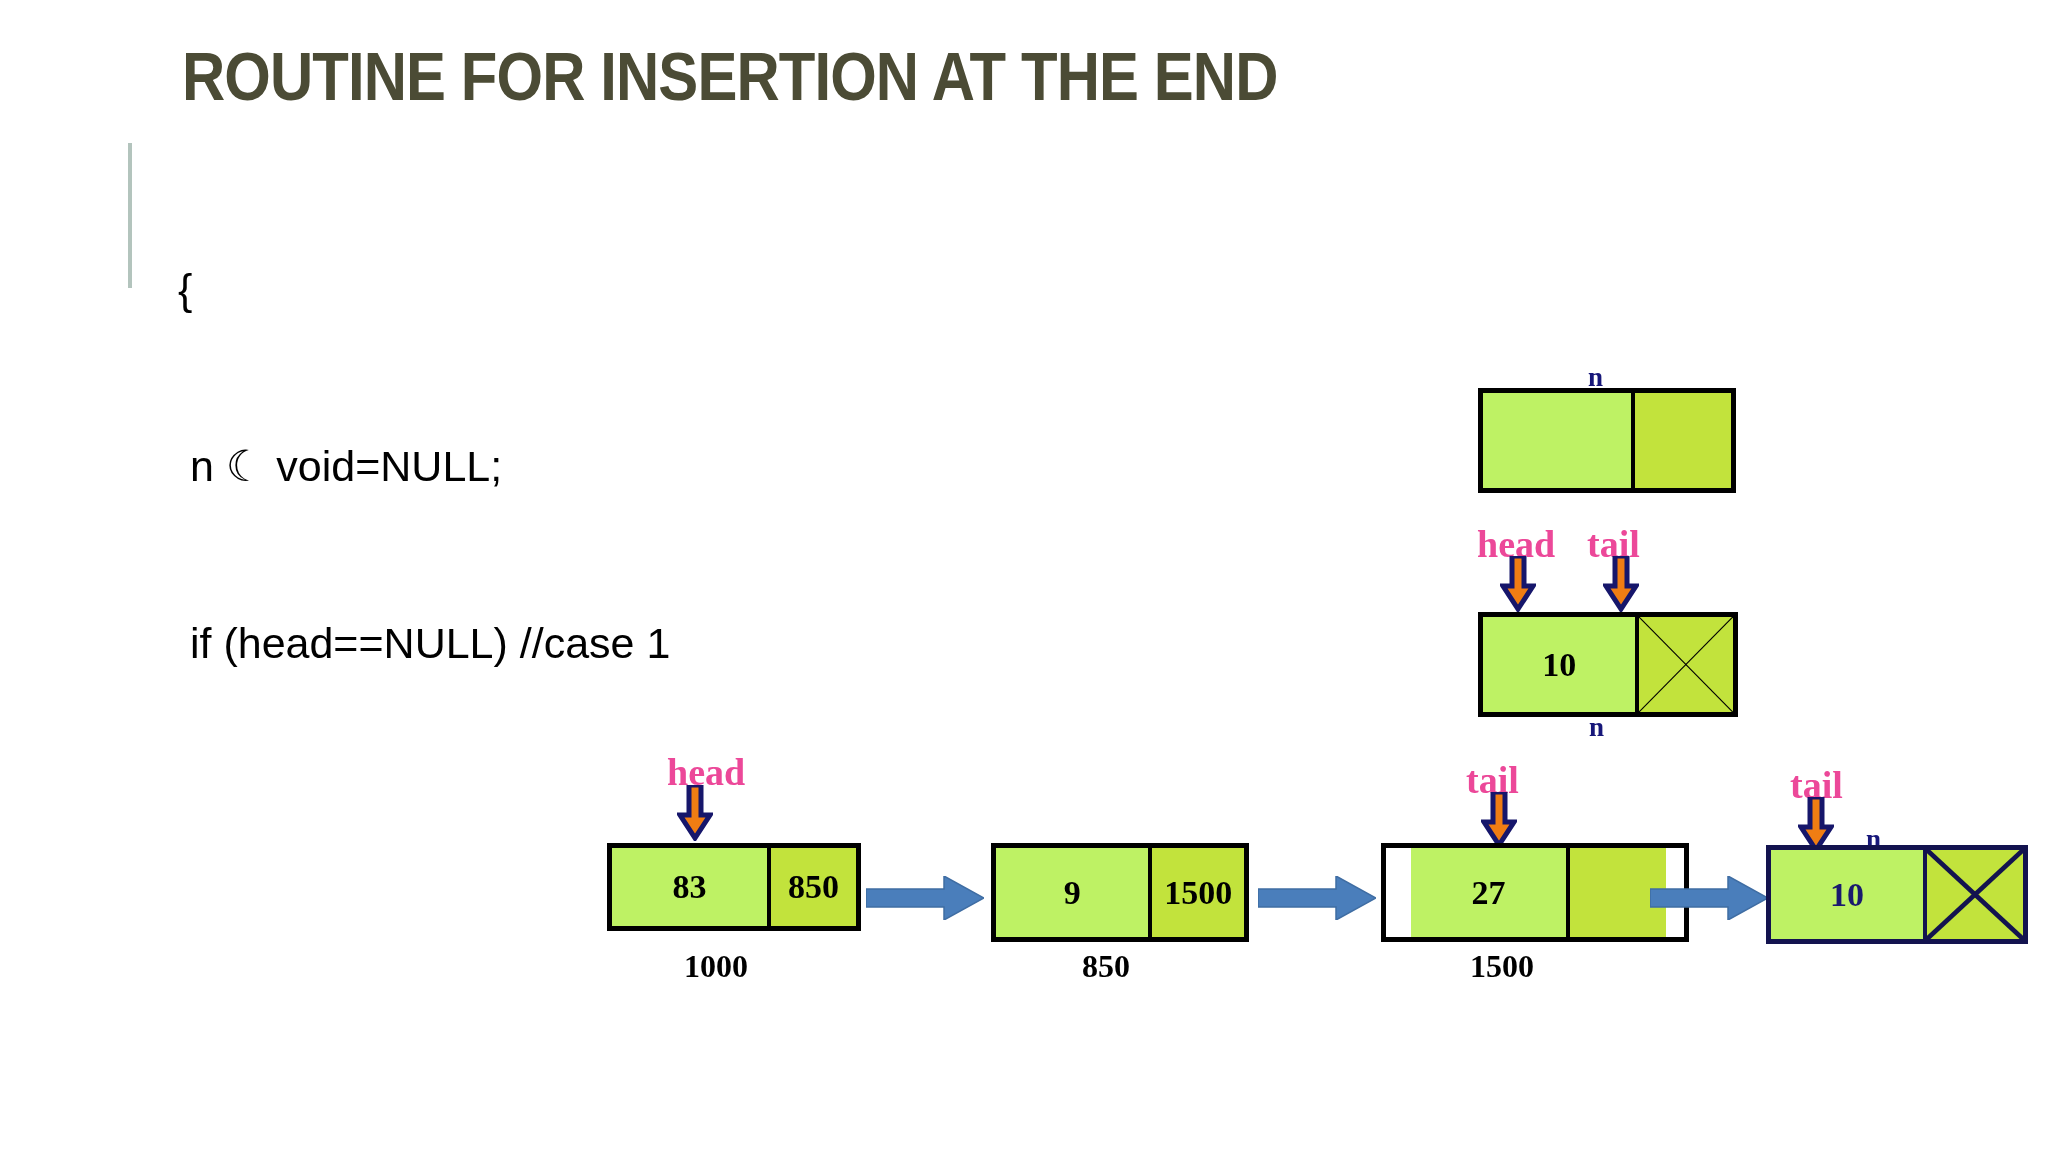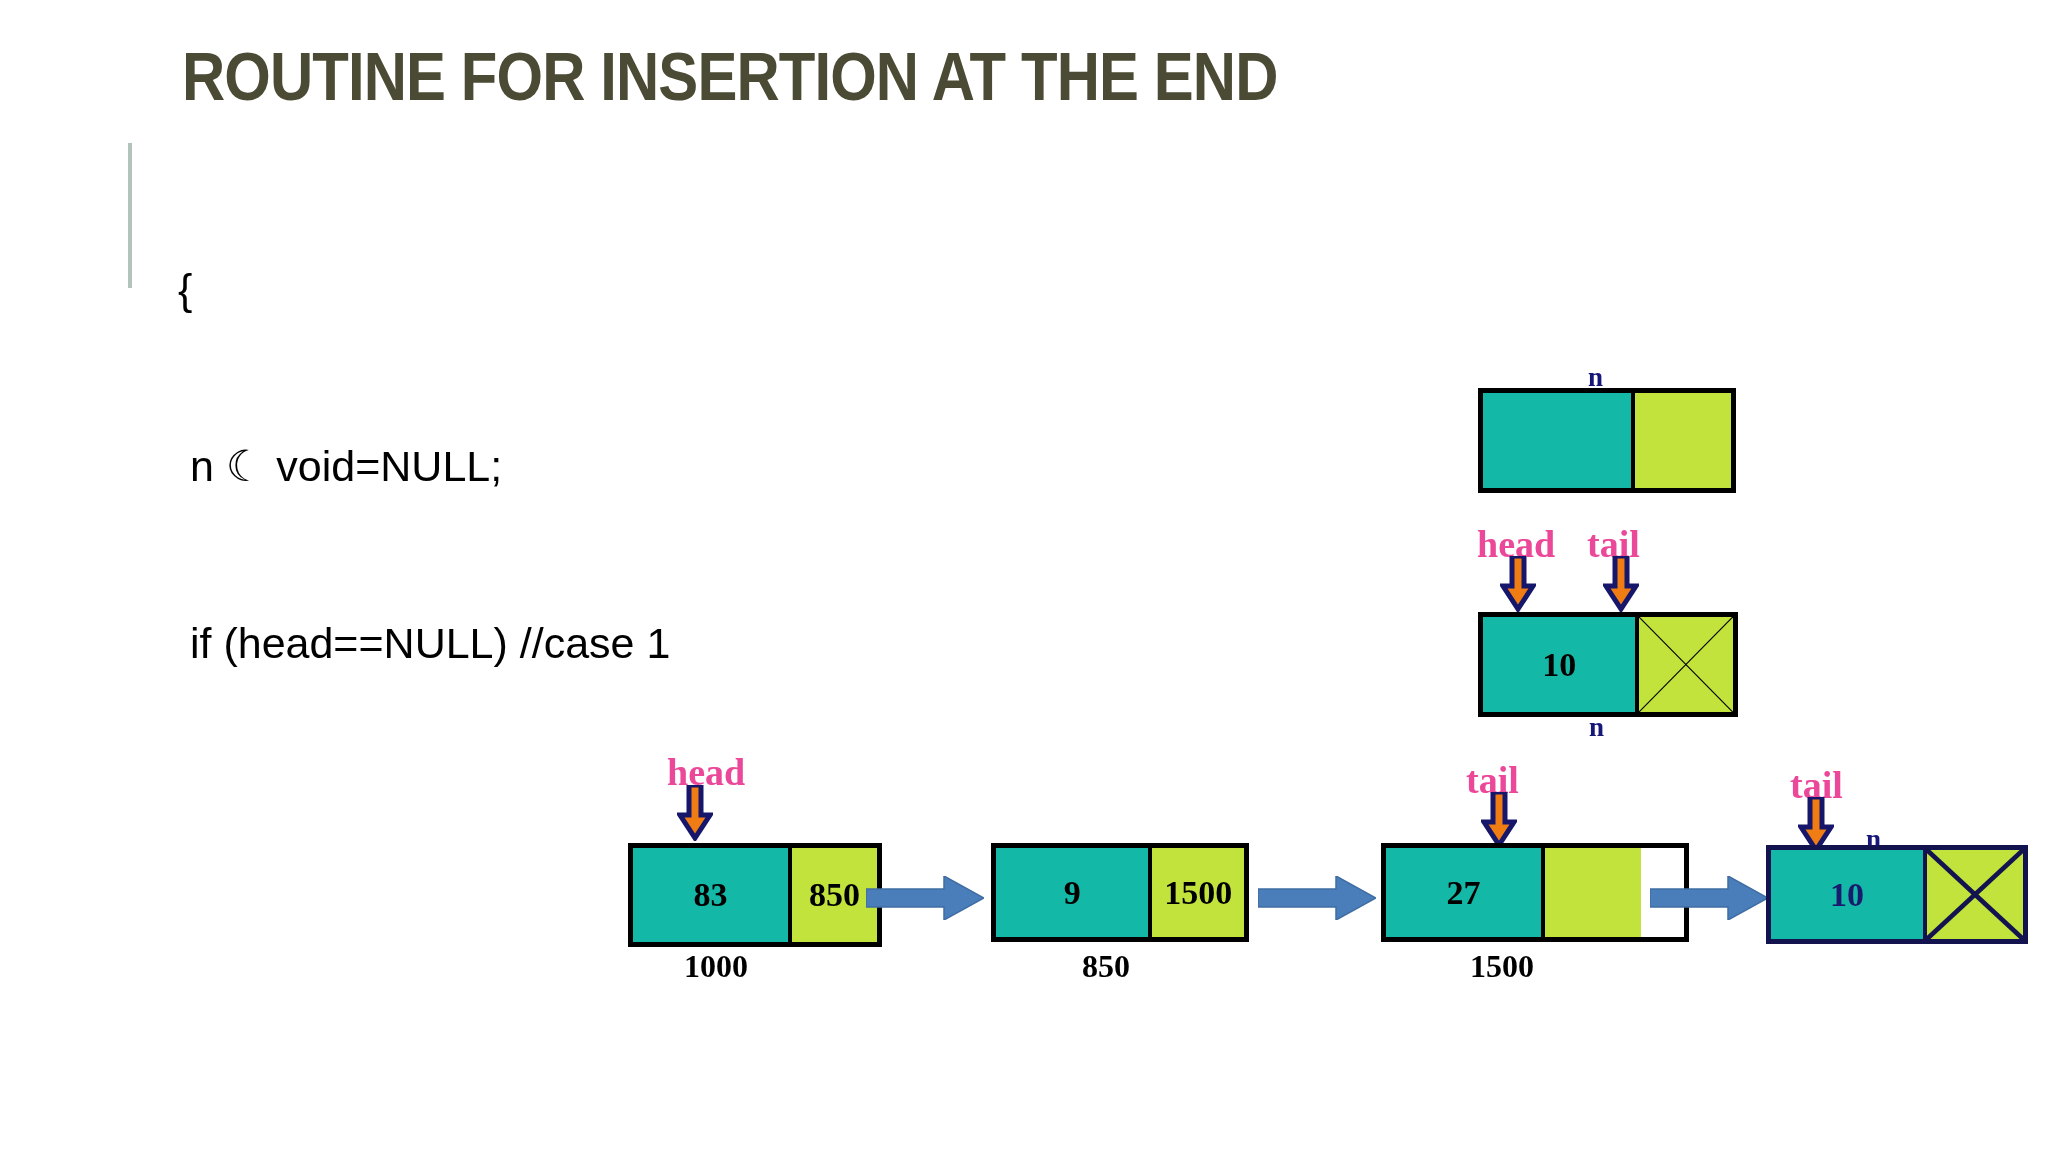--- a/index.html
+++ b/index.html
@@ -28,21 +28,21 @@
     position:absolute;left:178px;top:142px;width:1180px;
     font-family:"Liberation Sans",sans-serif;
     font-size:43px;line-height:59px;color:#000000;
     white-space:pre;
   }
   #code-block .ln{display:block;height:59px;white-space:pre;}
 
   
   .node{position:absolute;border:5px solid #000000;box-sizing:border-box;
         display:flex;background:#ffffff;}
-  .cell-data{background:#14b8a6;display:flex;align-items:center;
+  .cell-data{background:#bef264;display:flex;align-items:center;
              justify-content:center;box-sizing:border-box;}
   .cell-next{background:#c2e33c;display:flex;align-items:center;
              justify-content:center;box-sizing:border-box;
              border-left:4px solid #000000;position:relative;}
   .cellval{font-family:"Liberation Serif",serif;font-weight:bold;
            font-size:34px;color:#000000;}
   .cellval.navy{color:#1a1a6e;}
   .xmark{position:absolute;left:0;top:0;width:100%;height:100%;}
 
   .ptr-label{position:absolute;font-family:"Liberation Serif",serif;
@@ -109,21 +109,21 @@
     </svg>
     <span class="cellval"></span>
   </div>
 </div>
 <div class="n-label" style="left:1589px;top:712px;">n</div>
 
 <div class="ptr-label" style="left:667px;top:750px;">head</div>
 <svg class="down-arrow" style="left:677px;top:785px;" width="36" height="56" viewBox="0 0 36 56">
   <polygon points="12,0 24,0 24,30 33,30 18,53 3,30 12,30" fill="#f07d13" stroke="#16166b" stroke-width="5" stroke-linejoin="miter"></polygon>
 </svg>
-<div class="node" style="left:628px;top:843px;width:254px;height:104px;">
+<div class="node" style="left:607px;top:843px;width:254px;height:88px;">
   <div class="cell-data" style="width:155px;">
     <span class="cellval">83</span>
   </div>
   <div class="cell-next" style="width:89px;">
     <span class="cellval">850</span>
   </div>
 </div>
 <div class="addr-label" style="left:684px;top:948px;">1000</div>
 
 <svg class="link-arrow" style="left:866px;top:876px;" width="118" height="44" viewBox="0 0 118 44">
@@ -141,21 +141,21 @@
 <div class="addr-label" style="left:1082px;top:948px;">850</div>
 
 <svg class="link-arrow" style="left:1258px;top:876px;" width="118" height="44" viewBox="0 0 118 44">
   <polygon points="0,13 78,13 78,0 118,22 78,44 78,31 0,31" fill="#4a7ebb" stroke="#3f6da3" stroke-width="1.5"></polygon>
 </svg>
 
 <div class="ptr-label" style="left:1466px;top:758px;">tail</div>
 <svg class="down-arrow" style="left:1481px;top:792px;" width="36" height="56" viewBox="0 0 36 56">
   <polygon points="12,0 24,0 24,30 33,30 18,53 3,30 12,30" fill="#f07d13" stroke="#16166b" stroke-width="5" stroke-linejoin="miter"></polygon>
 </svg>
-<div class="node" style="left:1381px;top:843px;width:308px;height:99px;">
+<div class="node" style="left:1381px;top:843px;width:308px;height:99px;padding-left:25px;">
   <div class="cell-data" style="width:155px;">
     <span class="cellval">27</span>
   </div>
   <div class="cell-next" style="width:100px;">
     <span class="cellval"></span>
   </div>
 </div>
 <div class="addr-label" style="left:1470px;top:948px;">1500</div>
 
 <svg class="link-arrow" style="left:1650px;top:876px;" width="118" height="44" viewBox="0 0 118 44">

